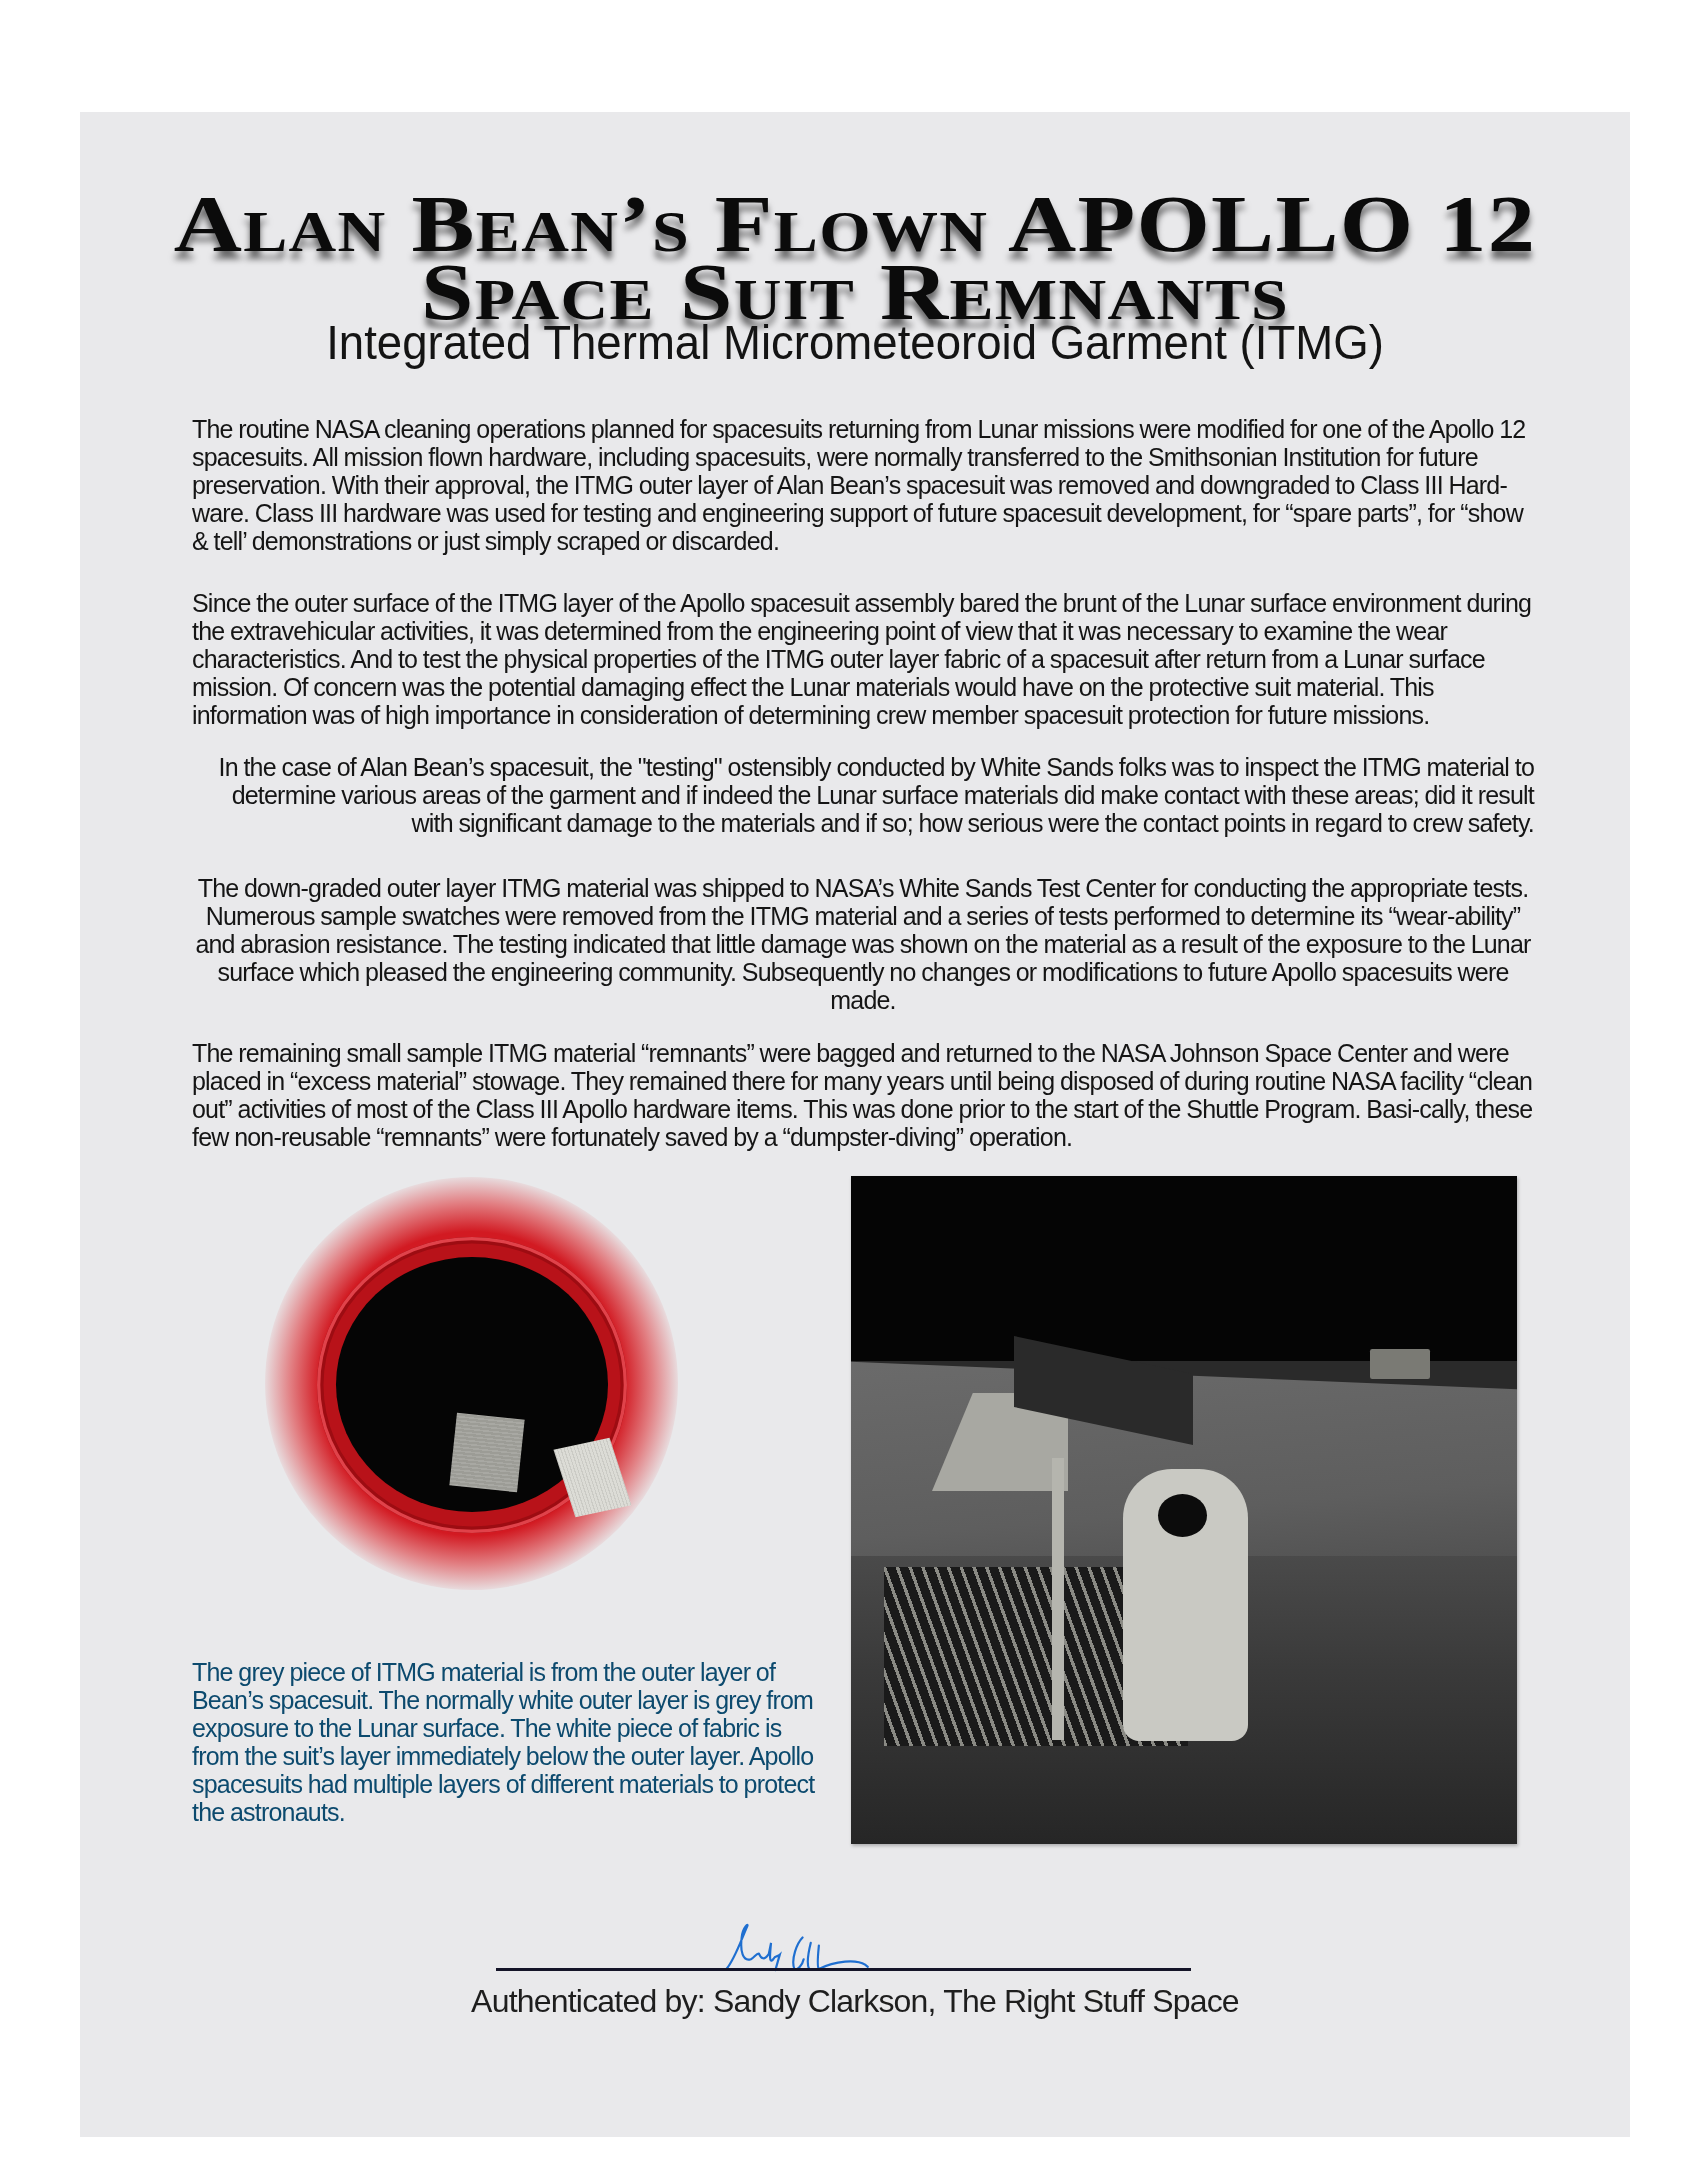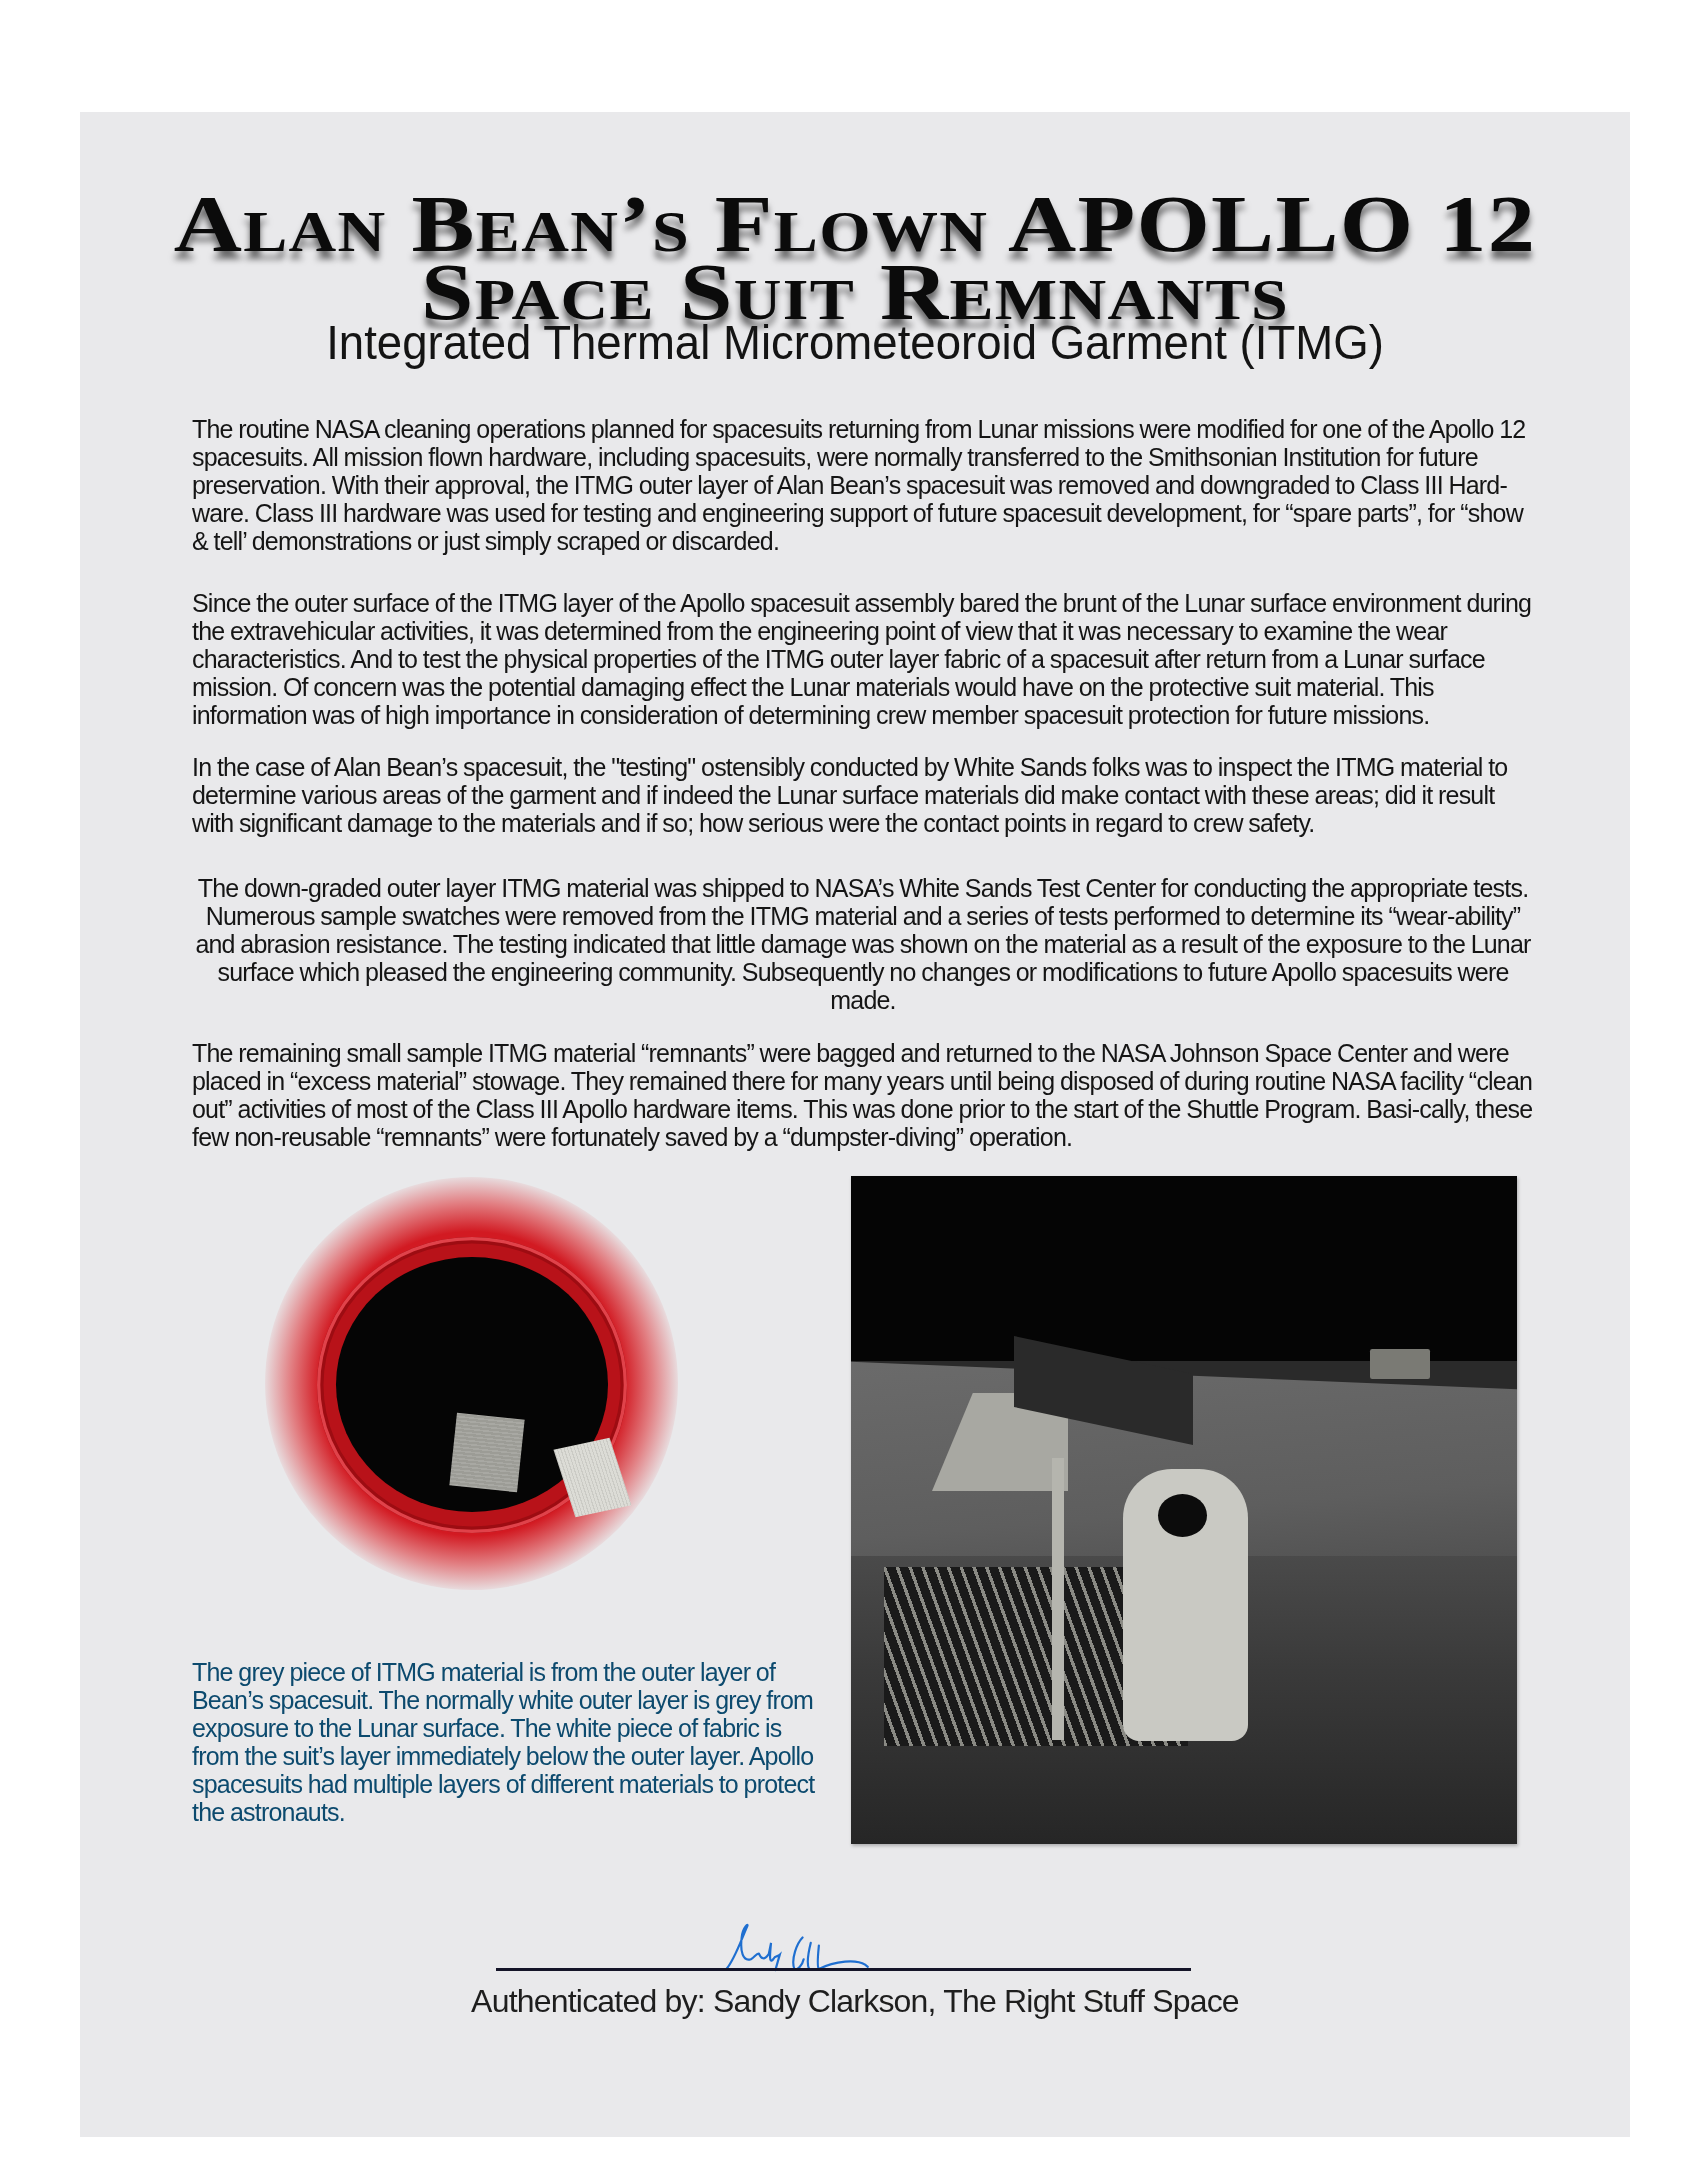--- a/index.html
+++ b/index.html
@@ -27,21 +27,21 @@
     position: absolute; top: 202px; left: 0; width: 100%; text-align: center;
     font-size: 49px; color: #141414; transform: scaleX(0.93);
   }
   .body-text {
     position: absolute; left: 112px; width: 1342px;
     font-size: 25px; line-height: 28px; color: #151515;
     letter-spacing: -0.8px; word-spacing: -0.5px;
   }
   .p1 { top: 303px; }
   .p2 { top: 477px; }
-  .p3 { top: 641px; }
+  .p3 { top: 641px; text-align: right; }
   .p4 { top: 762px; text-align: center; }
   .p5 { top: 927px; }
   .coin-wrap {
     position: absolute; left: 185px; top: 1065px; width: 413px; height: 413px;
   }
   .coin-glow {
     position: absolute; left: 0; top: 0; width: 413px; height: 413px; border-radius: 50%;
     background: radial-gradient(circle, #d61a22 0%, #d21a22 52%, rgba(220,40,45,0.55) 62%, rgba(233,233,235,0) 72%);
   }
   .coin-ring {

